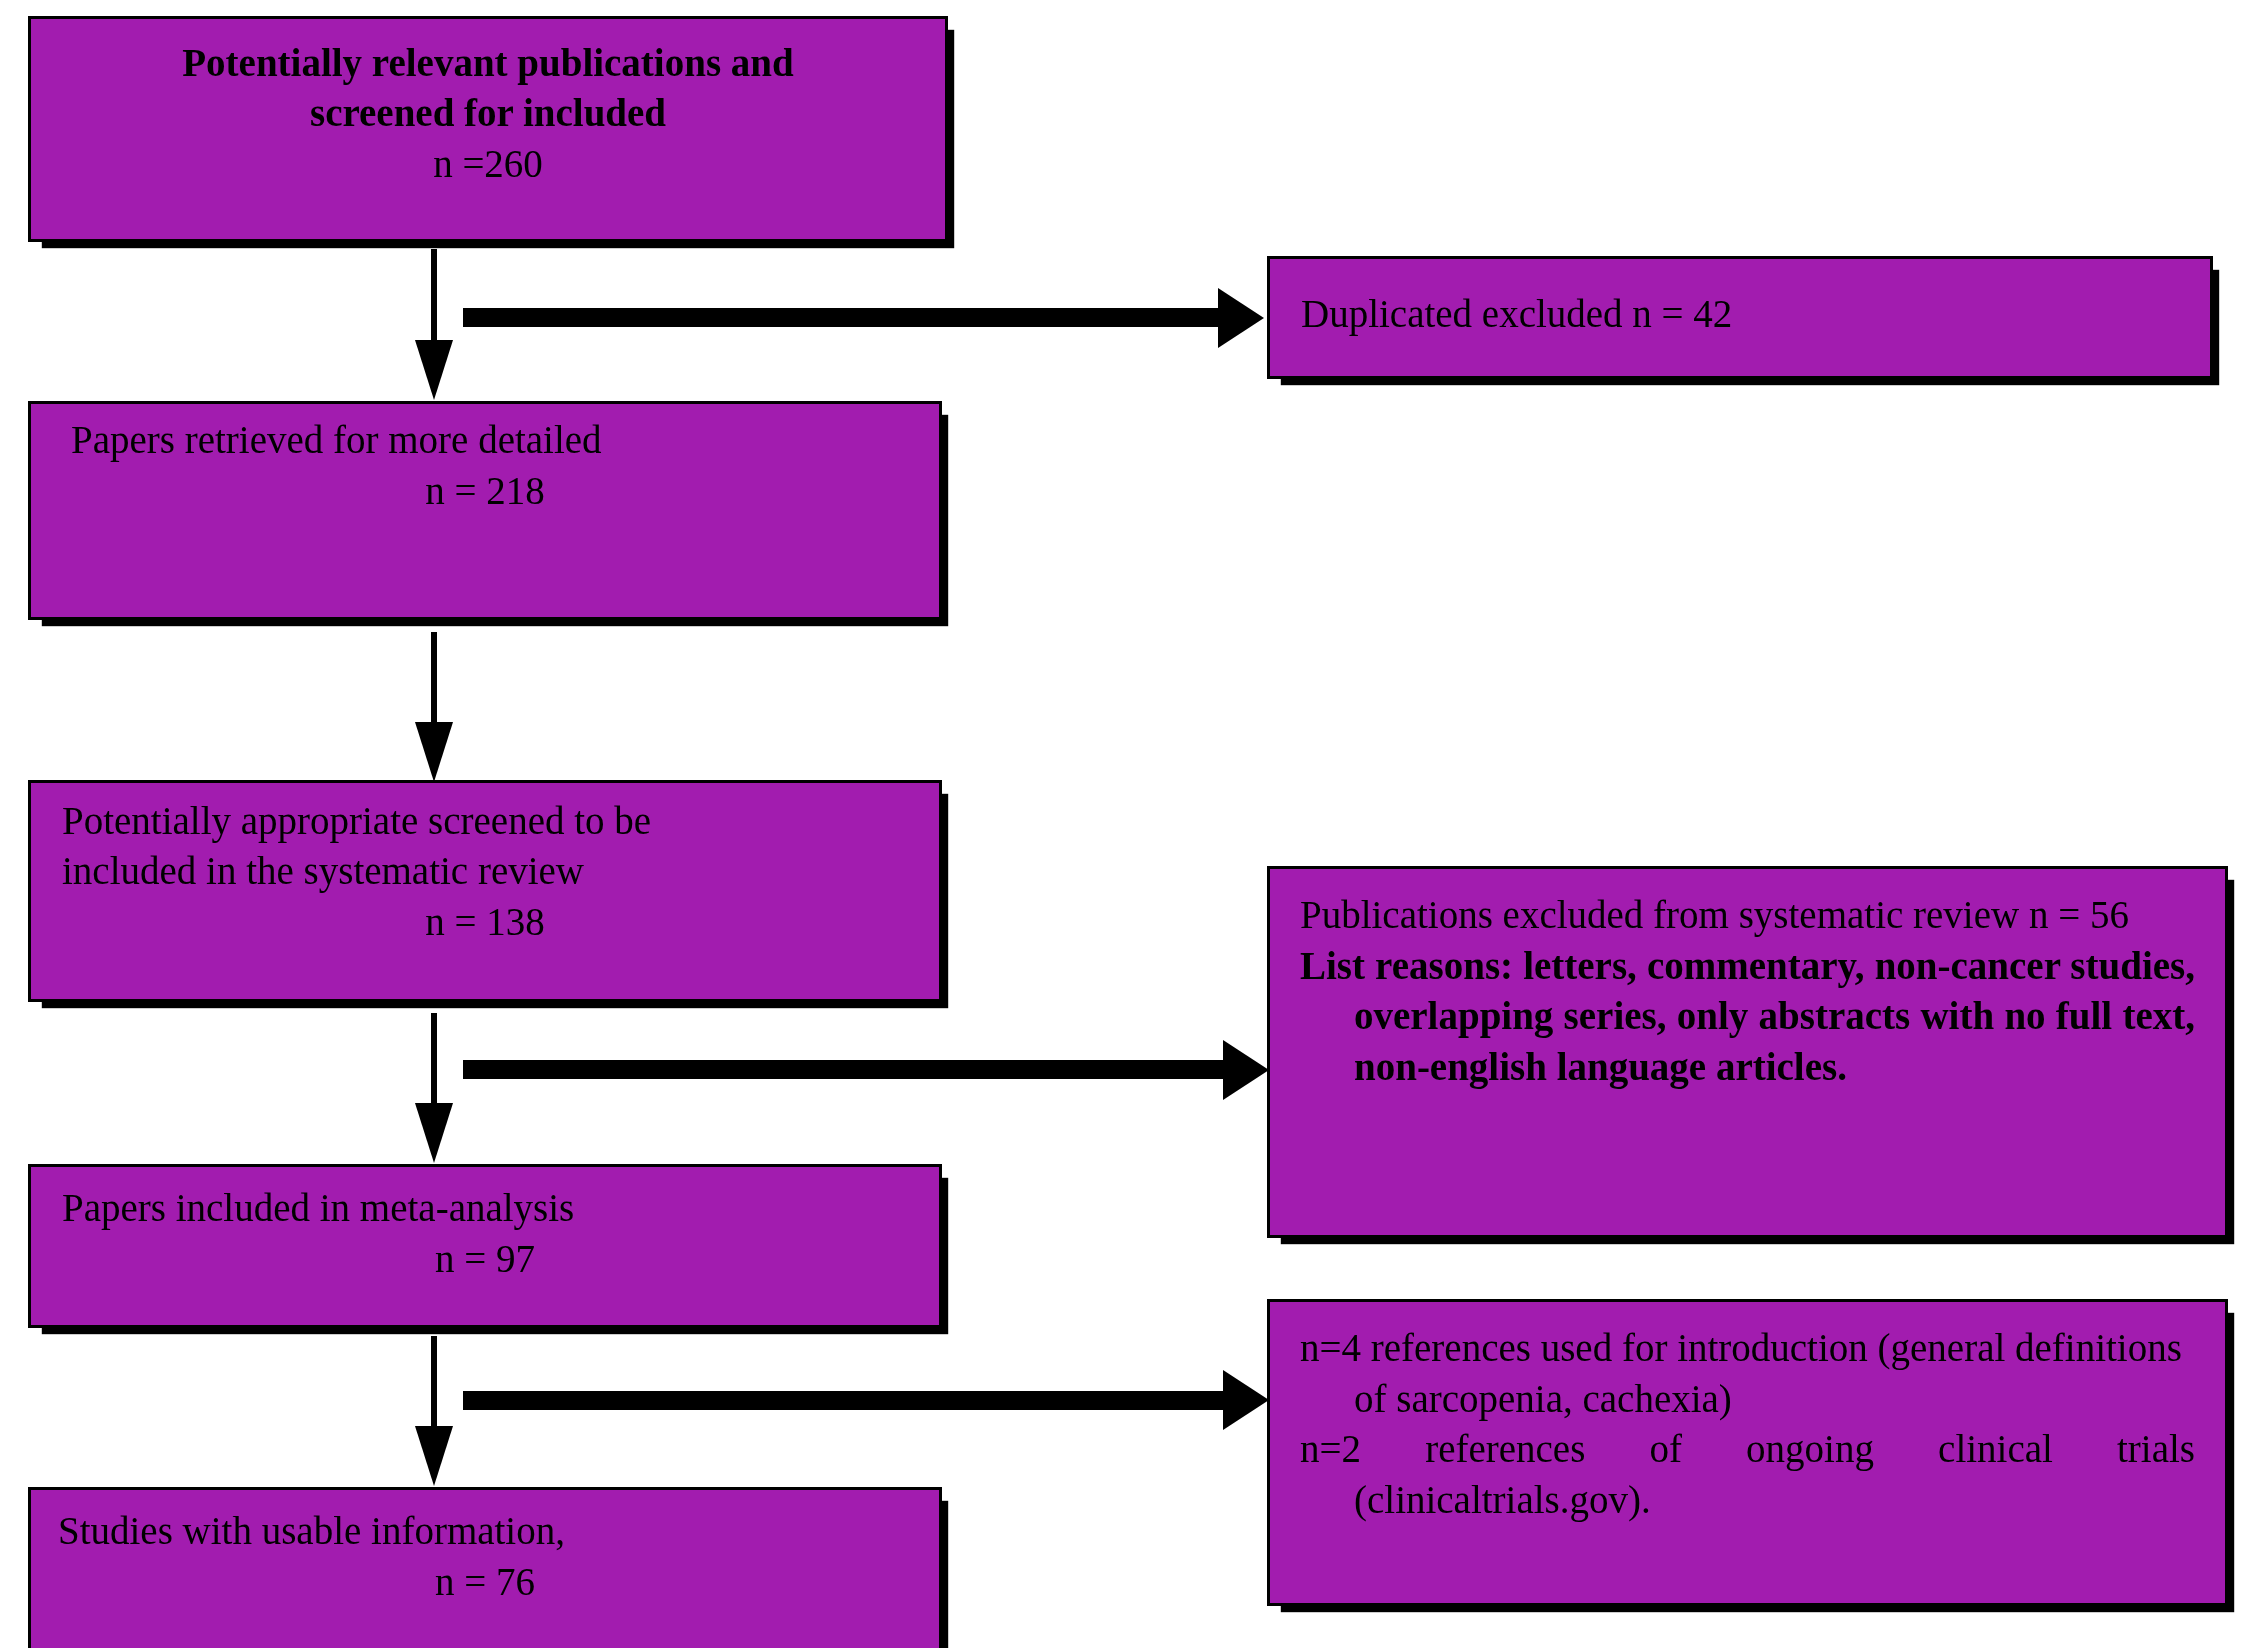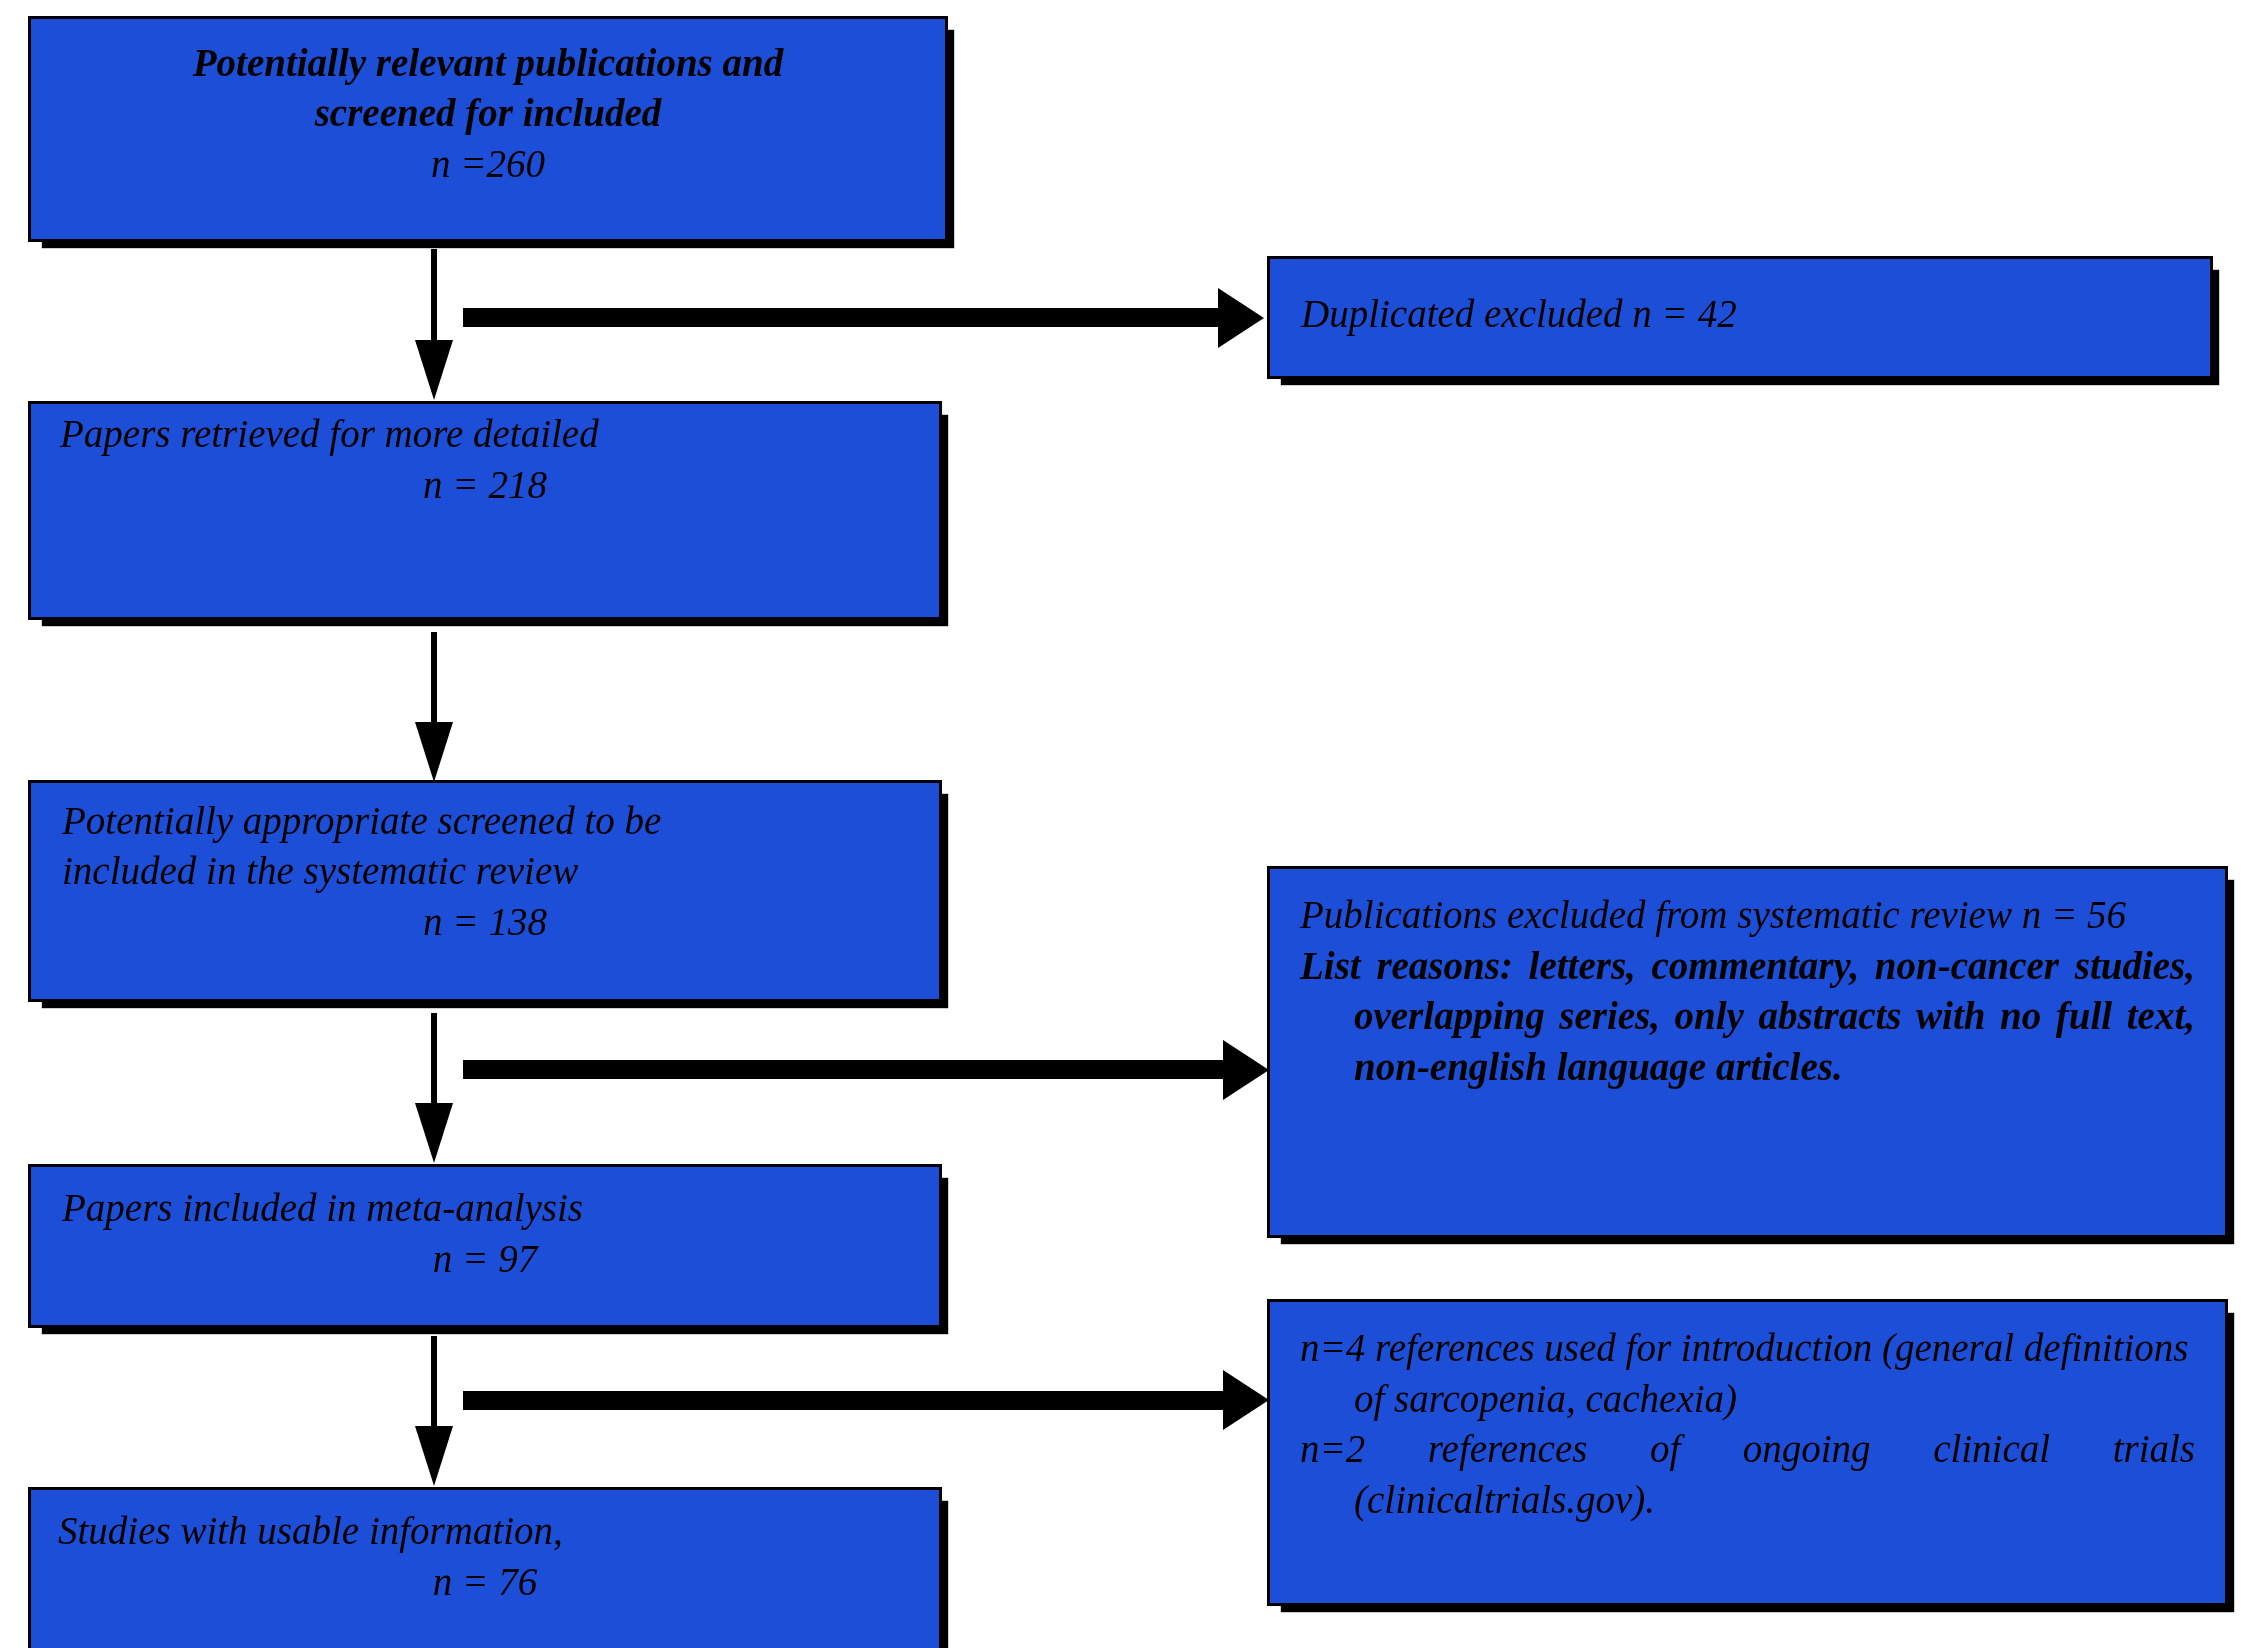--- a/index.html
+++ b/index.html
@@ -15,24 +15,23 @@
     background: #ffffff;
     overflow: hidden;
     font-family: "Liberation Serif", "DejaVu Serif", serif;
     color: #000000;
   }
 
   
   .fbox {
     position: absolute;
     box-sizing: border-box;
-    background: #1d4ed8;
+    background: #a21caf;
     border: 3.8px solid #000000;
     box-shadow: 10px 10px 0 -3.8px #000000;
-    font-style: italic;
   }
   .fbox .inner {
     position: absolute;
     left: 0; right: 0;
     box-sizing: border-box;
   }
 
   .txt {
     font-size: 39px;
     line-height: 1.30;
@@ -83,21 +82,21 @@
 
   <div class="fbox" style="left:28px; top:15.7px; width:920px; height:226px;">
     <div class="inner" style="top:19px; padding:0 35px;">
       <div class="txt bold center">Potentially relevant publications and</div>
       <div class="txt bold center">screened for included</div>
       <div class="txt center">n =260</div>
     </div>
   </div>
 
   <div class="fbox" style="left:28px; top:401px; width:914px; height:219px;">
-    <div class="inner" style="top:5px; padding:0 29px;">
+    <div class="inner" style="top:11px; padding:0 40px;">
       <div class="txt left">Papers retrieved for more detailed</div>
       <div class="txt center">n = 218</div>
     </div>
   </div>
 
   <div class="fbox" style="left:28px; top:780px; width:914px; height:222px;">
     <div class="inner" style="top:12.5px; padding:0 31px;">
       <div class="txt left">Potentially appropriate screened to be</div>
       <div class="txt left">included in the systematic review</div>
       <div class="txt center">n = 138</div>

